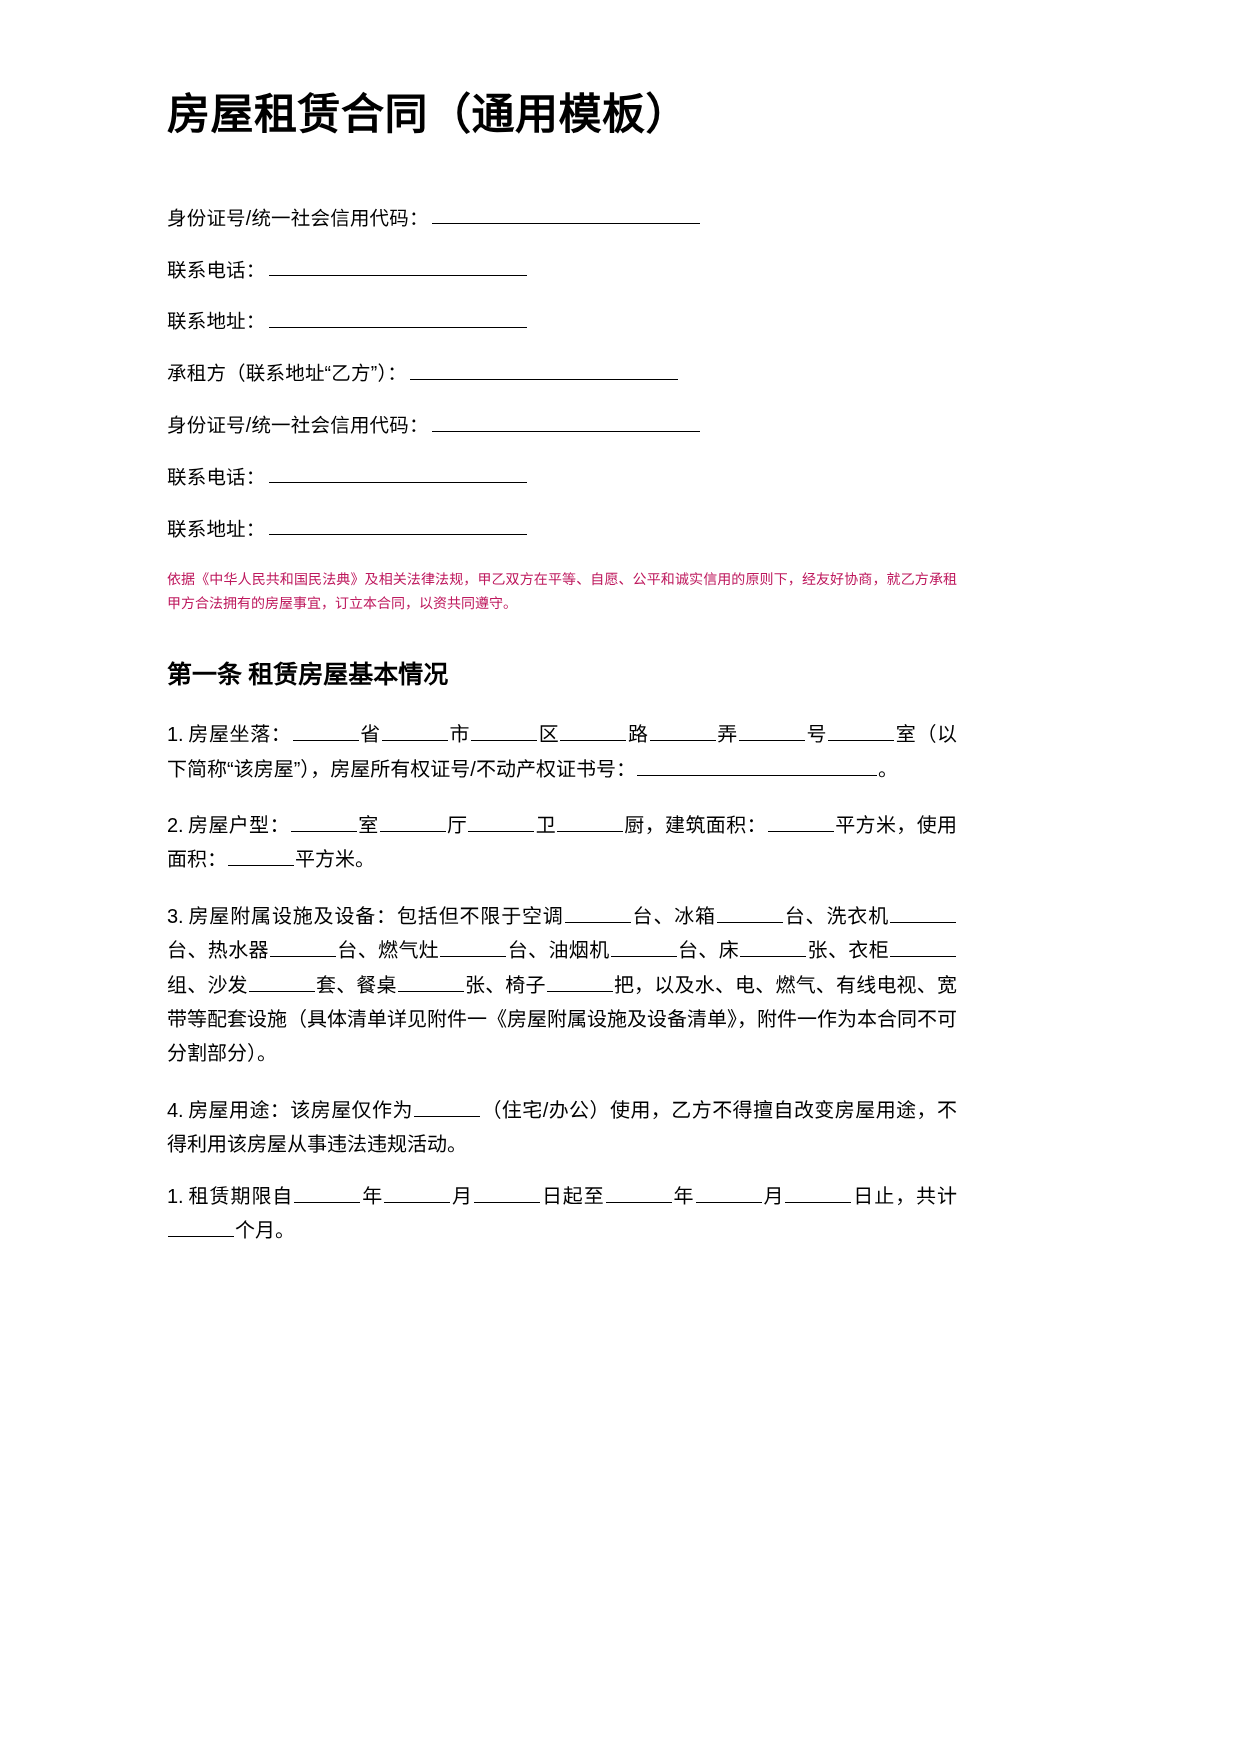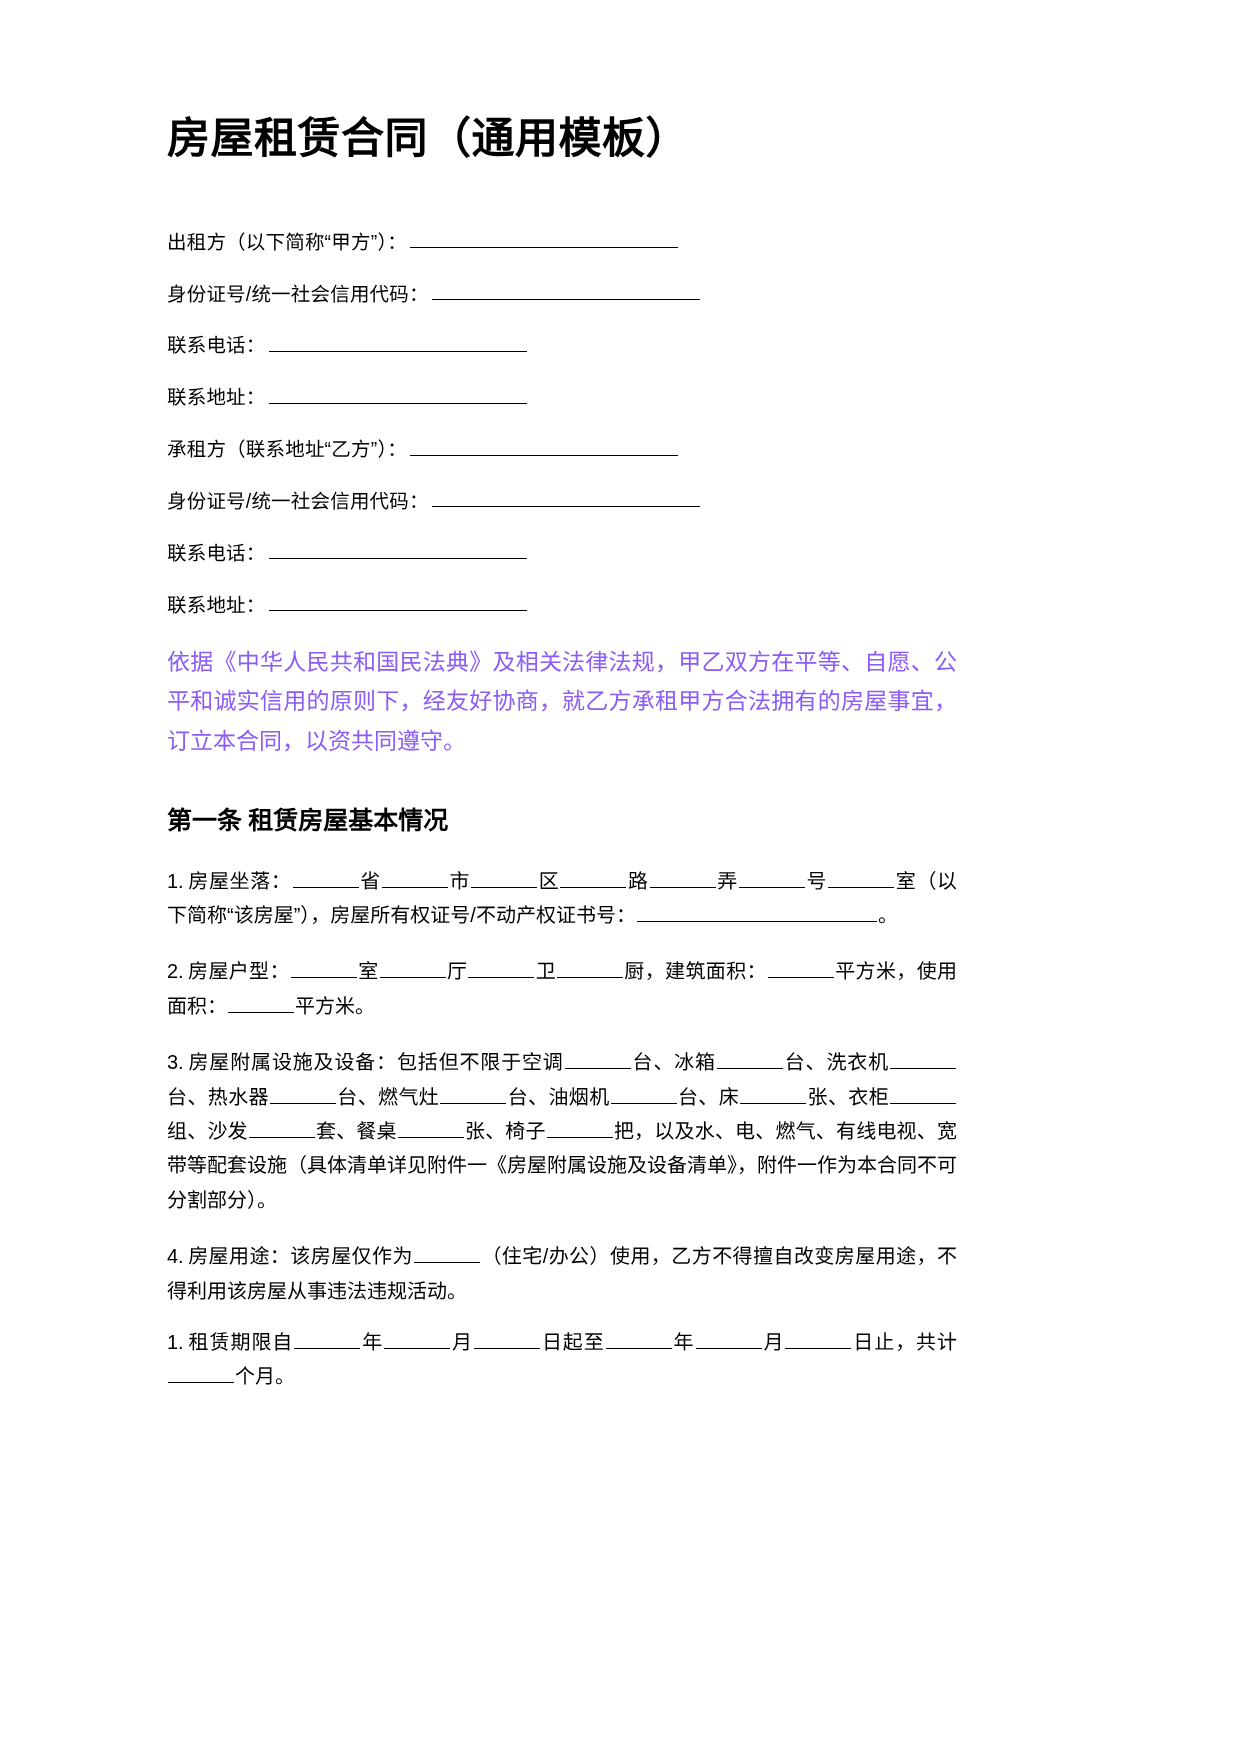--- a/index.html
+++ b/index.html
@@ -22,21 +22,21 @@
     position: absolute;
     left: 167px;
     top: 0;
     width: 790px;
   }
   .doc-title {
     font-size: 43px;
     font-weight: bold;
     letter-spacing: 0.5px;
     margin: 0;
-    padding-top: 112px;
+    padding-top: 88px;
     line-height: 1.25;
     color: #000000;
   }
   .party-block {
     margin-top: 62px;
   }
   .party-line {
     font-size: 19.5px;
     line-height: 1.3;
     margin-bottom: 25px;
@@ -51,26 +51,26 @@
     border-bottom: 1.6px solid #000;
     vertical-align: baseline;
     height: 1em;
     margin-left: 3px;
     margin-right: 2px;
   }
   .fill-long { width: 268px; }
   .fill-short{ width: 258px; }
 
   .para {
-    font-size: 23px;
+    font-size: 14px;
     line-height: 1.72;
     margin: 0 0 6px 0;
     text-align: justify;
     text-justify: inter-ideograph;
-    color: #8b5cf6;
+    color: #be185d;
   }
   .preamble {
     margin-top: 4px;
   }
   h2.section-title {
     font-size: 25px;
     font-weight: bold;
     margin: 44px 0 26px 0;
     line-height: 1.3;
     color: #000;
@@ -105,21 +105,20 @@
 </style>
 </head>
 <body>
 
 <div class="page">
   <div class="content">
 
     <h1 class="doc-title">房屋租赁合同（通用模板）</h1>
 
     <div class="party-block">
-        <div class="party-line"><span class="lbl">出租方（以下简称“甲方”）：</span><span class="fill fill-long"></span></div>
         <div class="party-line"><span class="lbl">身份证号/统一社会信用代码：</span><span class="fill fill-long"></span></div>
         <div class="party-line"><span class="lbl">联系电话：</span><span class="fill fill-short"></span></div>
         <div class="party-line"><span class="lbl">联系地址：</span><span class="fill fill-short"></span></div>
         <div class="party-line"><span class="lbl">承租方（联系地址“乙方”）：</span><span class="fill fill-long"></span></div>
         <div class="party-line"><span class="lbl">身份证号/统一社会信用代码：</span><span class="fill fill-long"></span></div>
         <div class="party-line"><span class="lbl">联系电话：</span><span class="fill fill-short"></span></div>
         <div class="party-line"><span class="lbl">联系地址：</span><span class="fill fill-short"></span></div>
       </div>
 
     <div class="preamble">

